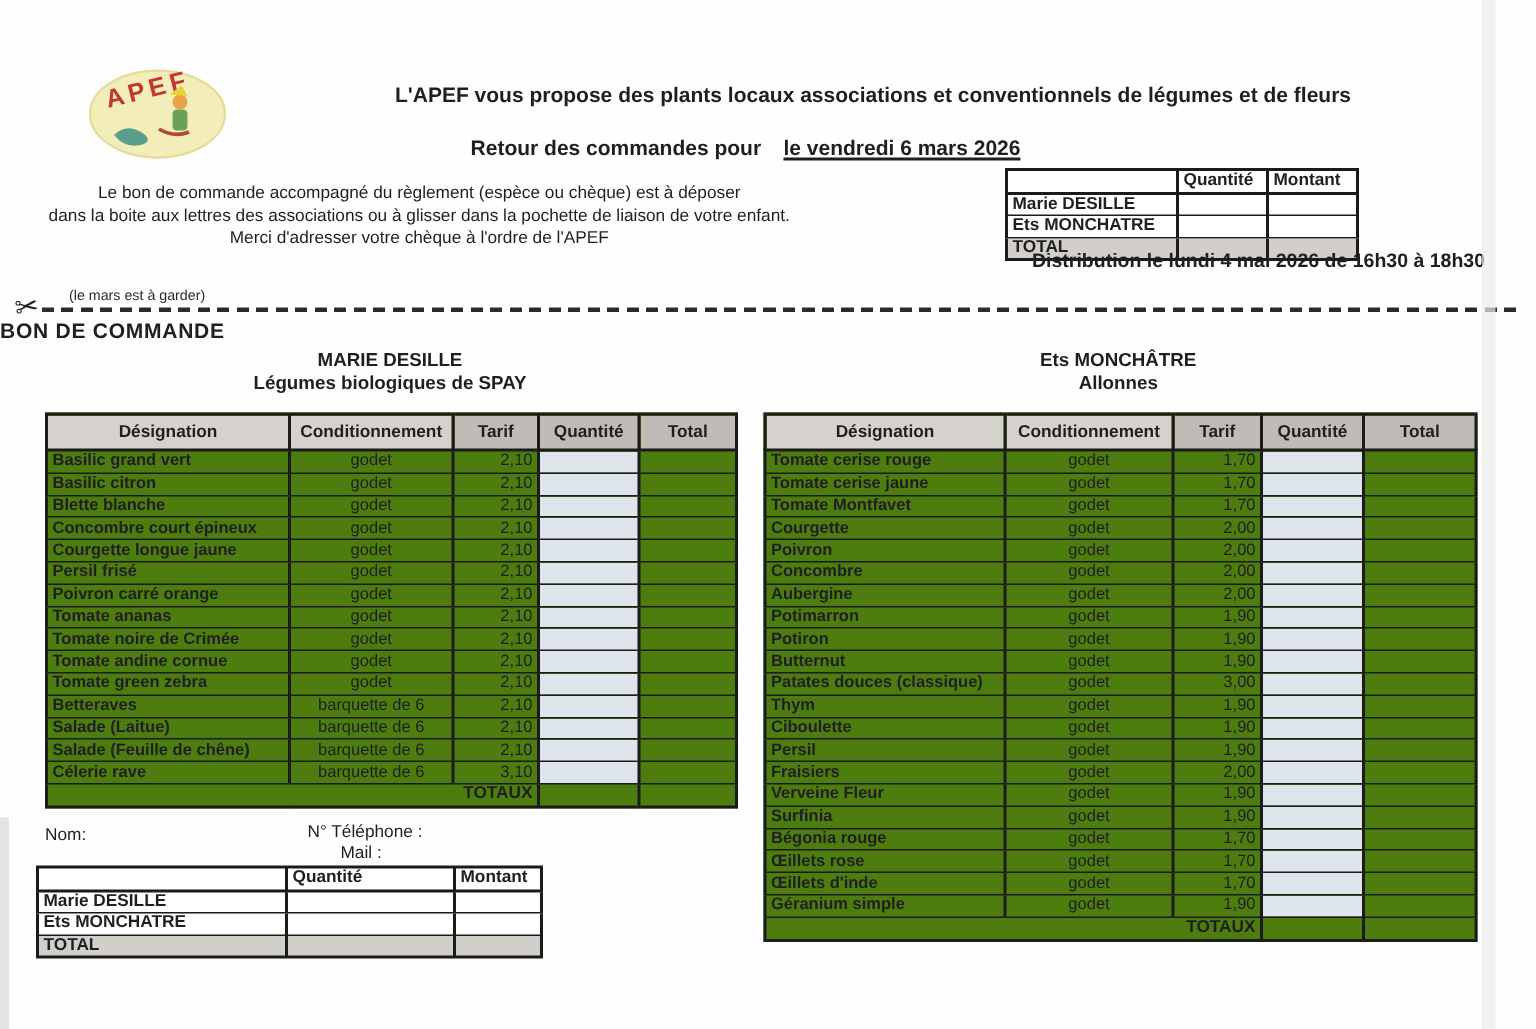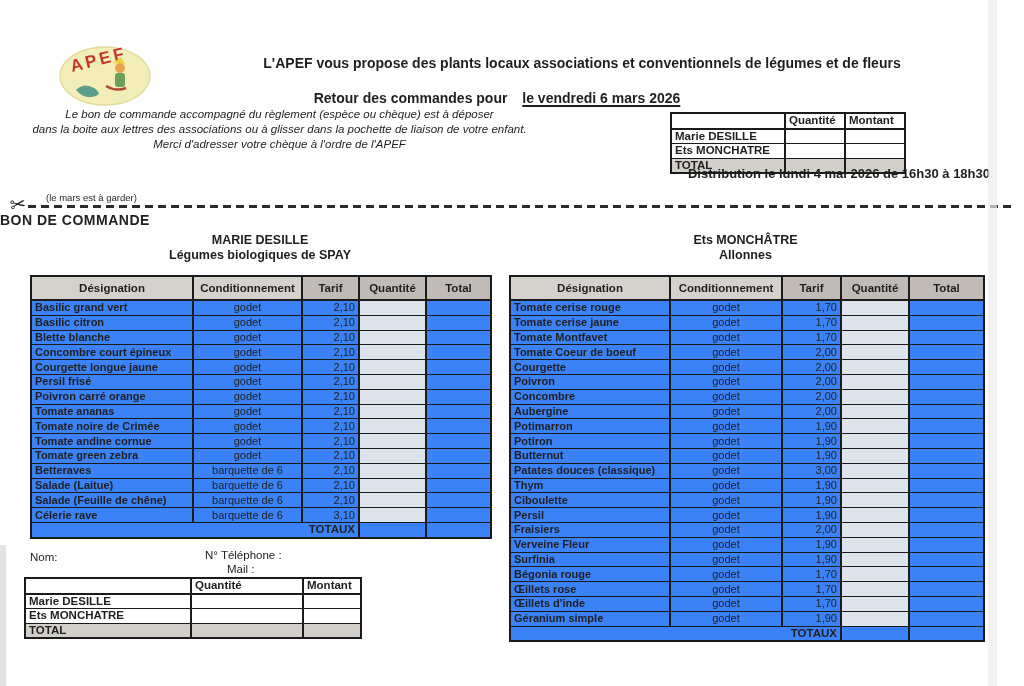--- a/index.html
+++ b/index.html
@@ -6,33 +6,33 @@
   .page{
     position:relative; width:1024px; height:686px; background:#fefefe;
     font-family:"Liberation Sans", sans-serif; color:var(--text,#1f1f1f);
     overflow:hidden;
   }
   .abs{position:absolute;}
   
   .title{left:150px; right:10px; top:55px; text-align:center; font-weight:bold; font-size:14px;}
   .subtitle{left:0; right:30px; top:90px; text-align:center; font-weight:bold; font-size:14px;}
   .subtitle .u{text-decoration:underline; text-decoration-thickness:2px; text-underline-offset:2px;margin-left:11px;}
-  .notice{left:22px; width:515px; top:107px; text-align:center; font-style:italic; font-size:11.5px; line-height:15px;}
+  .notice{left:22px; width:515px; top:122px; text-align:center; font-size:11.5px; line-height:15px;}
   .distribution{left:0; width:990px; top:166px; text-align:right; font-weight:bold; font-size:13px;}
   
   .scissors{left:10px; top:193px; font-size:19px; transform:rotate(-8deg); color:#222;}
   .cut-note{left:46px; top:192px; font-size:9.5px; color:#2a2a2a;}
   .cut-dashes{left:28px; right:8px; top:205px; height:3px;
     background:repeating-linear-gradient(90deg,#2b2b2b 0 8px,transparent 8px 13px);}
   .bon-title{left:0; width:1024px; top:212px; font-weight:bold; font-size:14px; letter-spacing:.5px;}
   .vendor{text-align:center; font-weight:bold; font-size:12.5px; line-height:15px;}
   .vendor-left{left:30px; width:460px; top:233px;}
   .vendor-right{left:508px; width:475px; top:233px;}
   
-  table.order{border-collapse:collapse; table-layout:fixed; background:#3b82f6; border:2px solid var(--border,#1b1b1b);}
+  table.order{border-collapse:collapse; table-layout:fixed; background:#4d7c0f; border:2px solid var(--border,#1b1b1b);}
   .order th,.order td{border:1px solid var(--border,#1b1b1b); border-left-width:2px; border-right-width:2px;
     overflow:hidden; white-space:nowrap; padding:0 3px;}
   .order th{height:22px; font-size:11.5px; font-weight:bold; border-bottom-width:2px;}
   .order th.h-light{background:var(--header_light,#d5d2ce);}
   .order th.h-dark{background:var(--header_dark,#c0bbb6);}
   .order td{height:13.8px; font-size:11px; line-height:13px;}
   .order td.des{font-weight:bold;}
   .order td.cond{text-align:center;}
   .order td.tarif{text-align:right;padding-left:24px;}
   .order td.qty{background:var(--qty_fill,#dde4eb);}
@@ -292,27 +292,20 @@
           <td class="tot"></td>
         </tr>
         <tr>
           <td class="des">Tomate Montfavet</td>
           <td class="cond">godet</td>
           <td class="tarif">1,70</td>
           <td class="qty"></td>
           <td class="tot"></td>
         </tr>
         <tr>
-          <td class="des">Tomate Coeur de boeuf</td>
-          <td class="cond">godet</td>
-          <td class="tarif">2,00</td>
-          <td class="qty"></td>
-          <td class="tot"></td>
-        </tr>
-        <tr>
           <td class="des">Courgette</td>
           <td class="cond">godet</td>
           <td class="tarif">2,00</td>
           <td class="qty"></td>
           <td class="tot"></td>
         </tr>
         <tr>
           <td class="des">Poivron</td>
           <td class="cond">godet</td>
           <td class="tarif">2,00</td>

